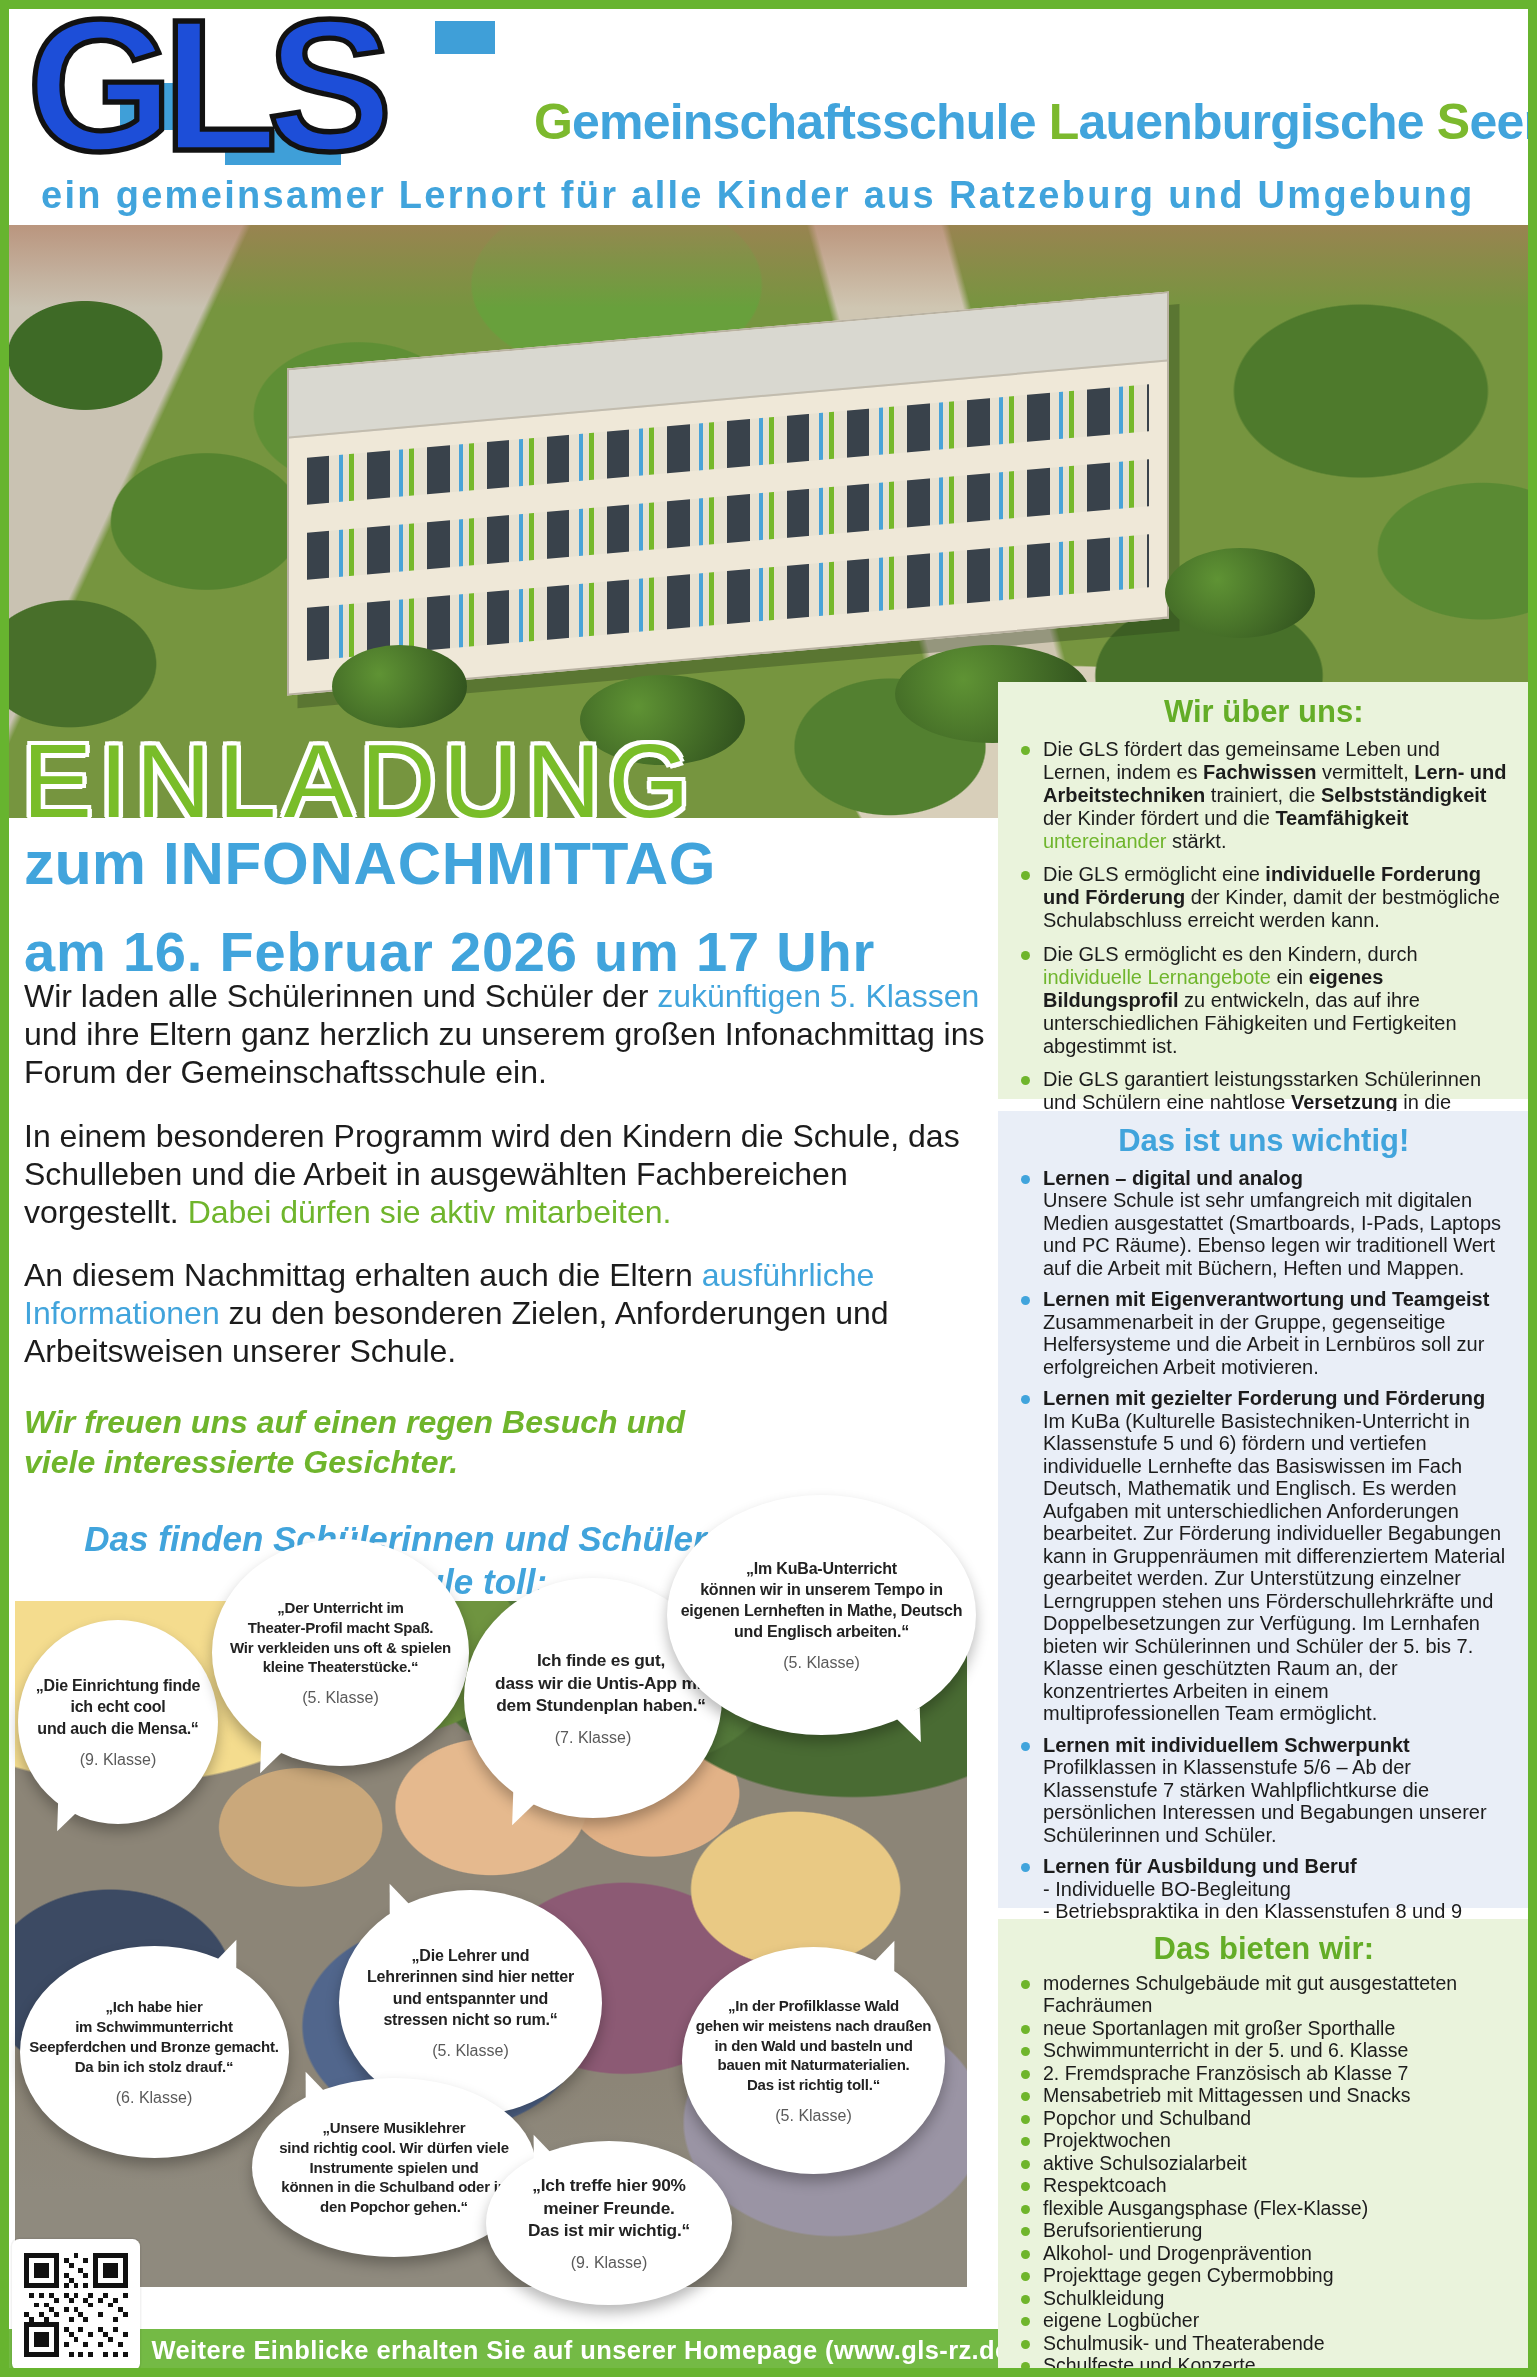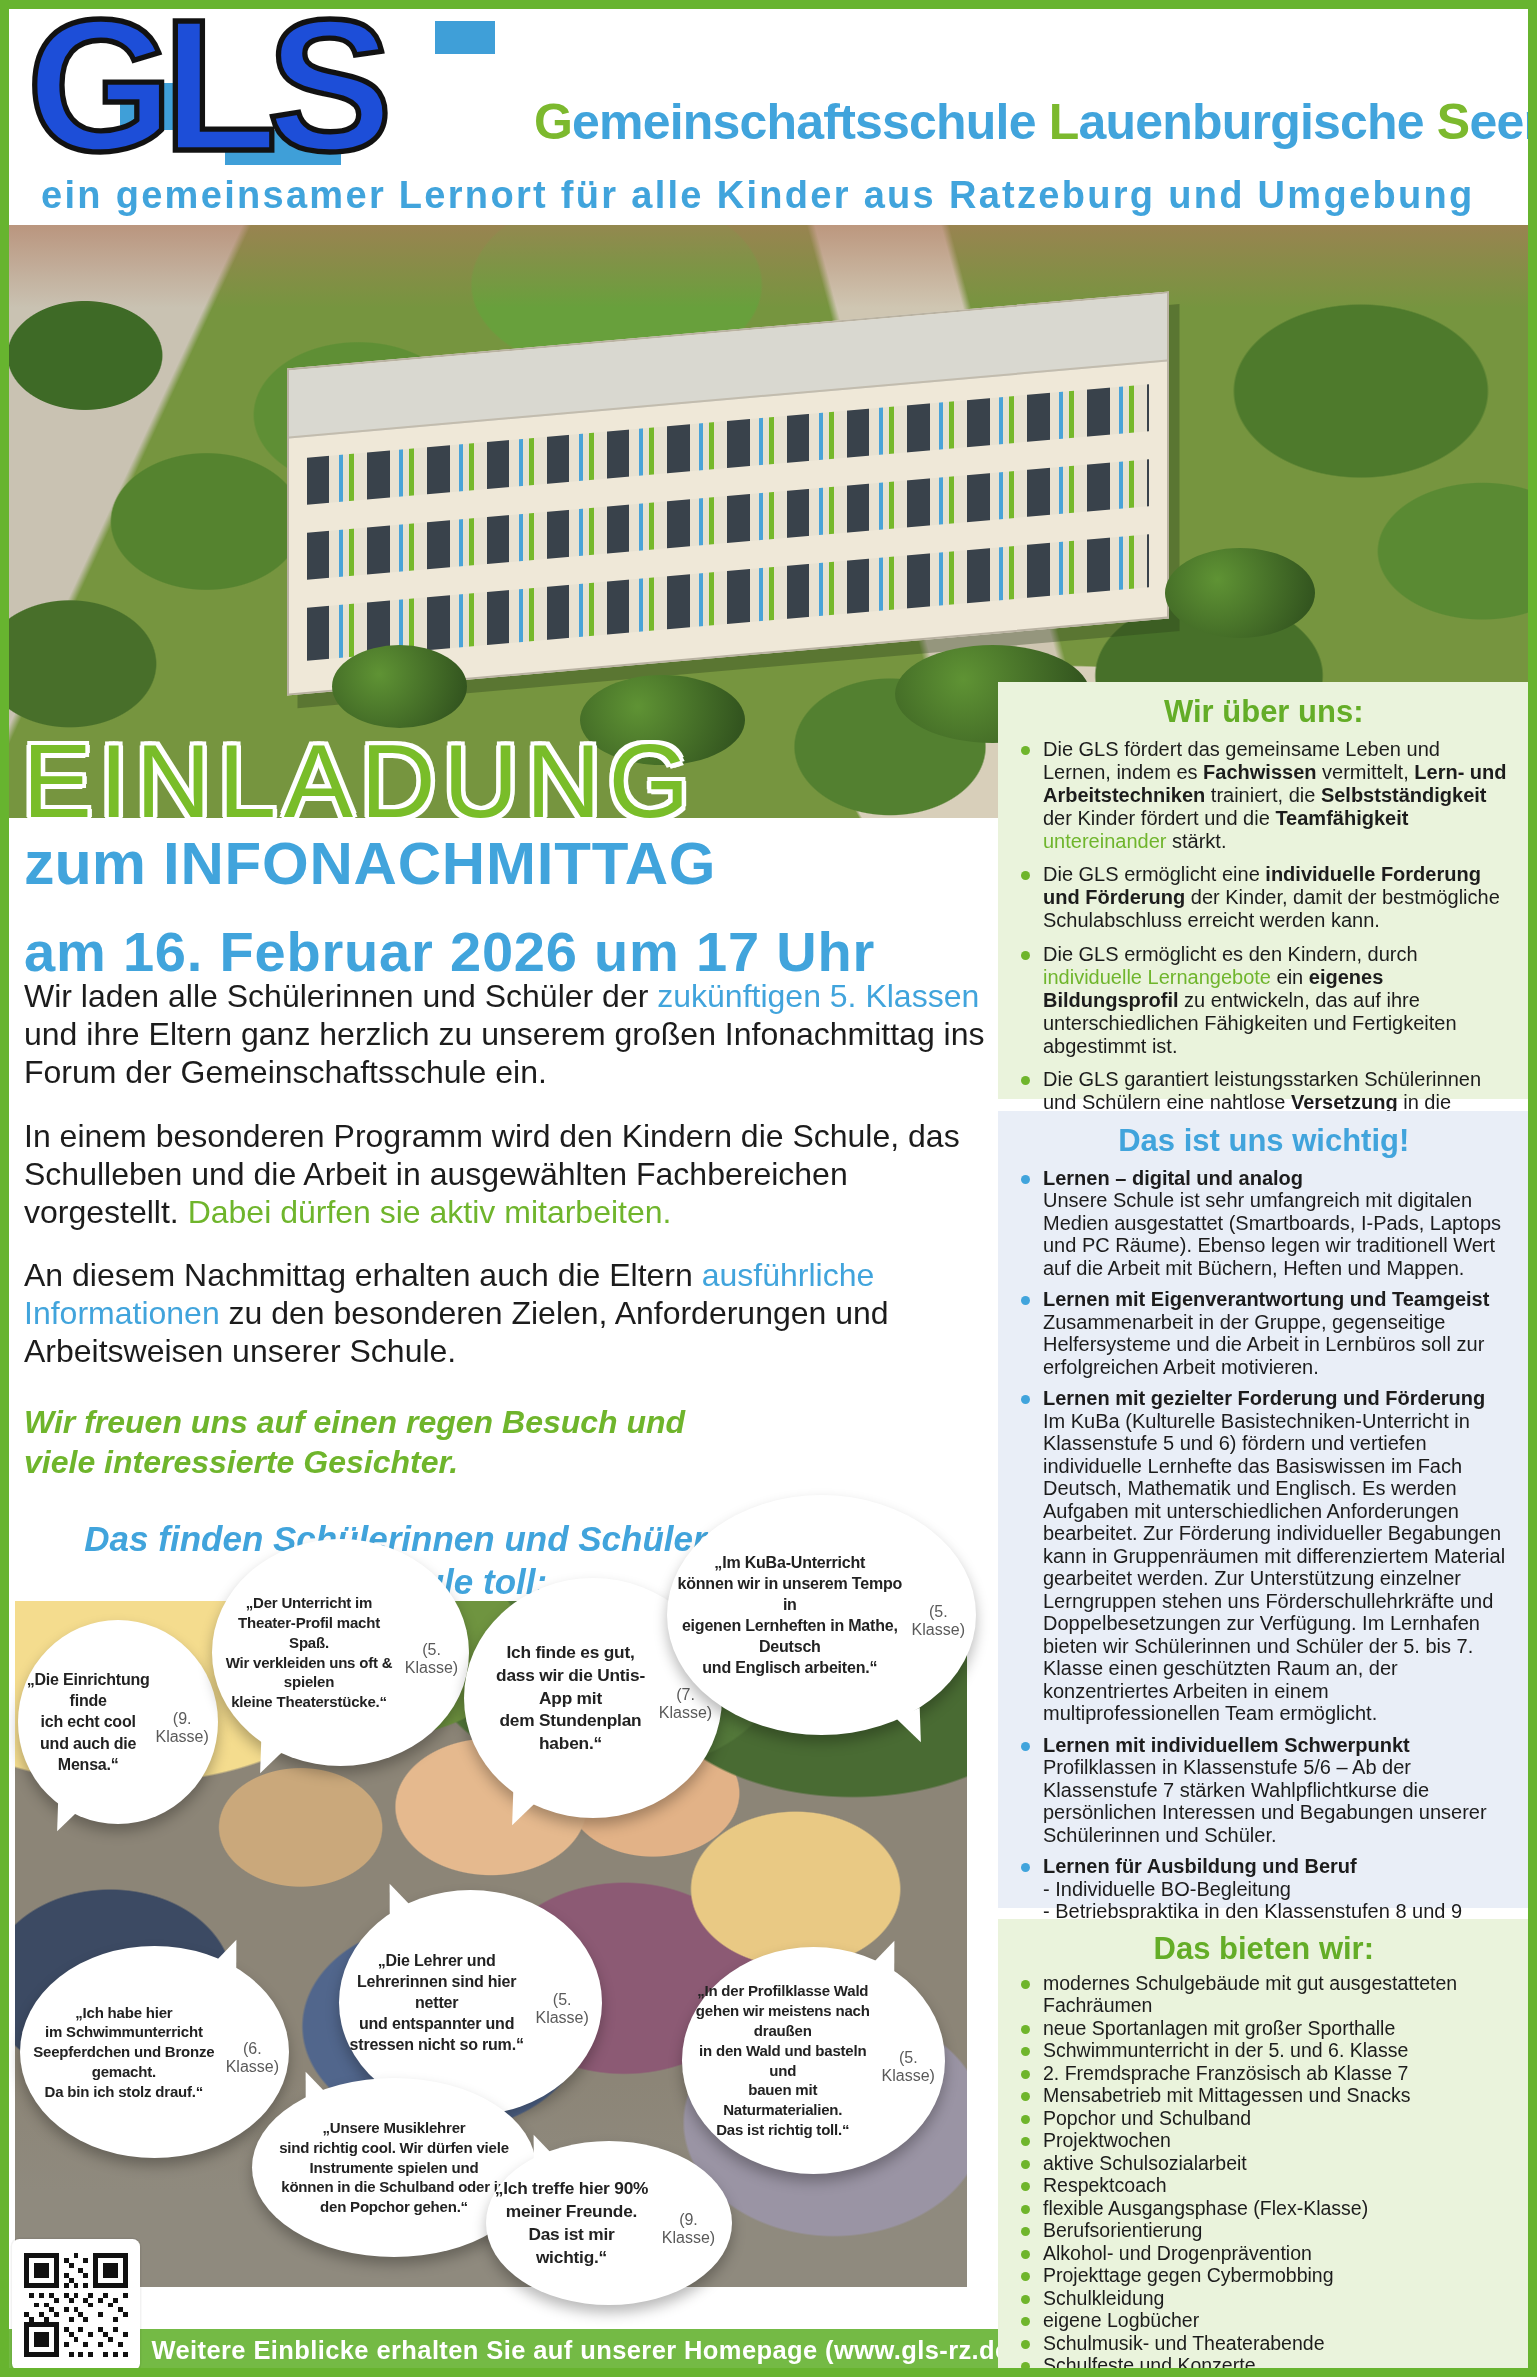--- a/index.html
+++ b/index.html
@@ -86,21 +86,21 @@
       radial-gradient(135px 98px at 30% 33%, #caa87b 0 60%, transparent 61%),
       radial-gradient(173px 128px at 82% 42%, #e9c984 0 60%, transparent 61%),
       radial-gradient(203px 158px at 10% 56%, #3c4a63 0 60%, transparent 61%),
       radial-gradient(233px 173px at 45% 62%, #51668c 0 60%, transparent 61%),
       radial-gradient(218px 158px at 64% 55%, #8c5a74 0 60%, transparent 61%),
       radial-gradient(248px 188px at 86% 76%, #9a94a4 0 60%, transparent 61%),
       linear-gradient(180deg, transparent 70%, #8f8a7e 86%);}
 
   
   .bubble{position:absolute;z-index:6;background:#fff;border-radius:50%;
-    display:flex;flex-direction:row;align-items:center;justify-content:center;text-align:center;
+    display:flex;flex-direction:column;align-items:center;justify-content:center;text-align:center;
     box-shadow:0 7.5px 13.5px rgba(0,0,0,.28);padding:7.5px 6px;}
   .bubble .quote{font-weight:bold;letter-spacing:-0.2px;font-size:16px;line-height:1.32;color:#222;}
   .bubble .klasse{margin-top:12px;font-size:16px;color:var(--gray);}
   .bubble .klasse:empty{display:none;}
   .bubble::after{content:"";position:absolute;width:0;height:0;}
   .tail-bl::after{bottom:-21px;left:15%;border:13.5px solid transparent;border-top:32px solid #fff;transform:rotate(24deg);}
   .tail-br::after{bottom:-21px;right:15%;border:13.5px solid transparent;border-top:32px solid #fff;transform:rotate(-24deg);}
   .tail-tl::after{top:-19.5px;left:16%;border:12px solid transparent;border-bottom:30px solid #fff;transform:rotate(-22deg);}
   .tail-tr::after{top:-19.5px;right:16%;border:12px solid transparent;border-bottom:30px solid #fff;transform:rotate(22deg);}
   .q1{left:18px;top:1620px;width:188px;height:189px;}

